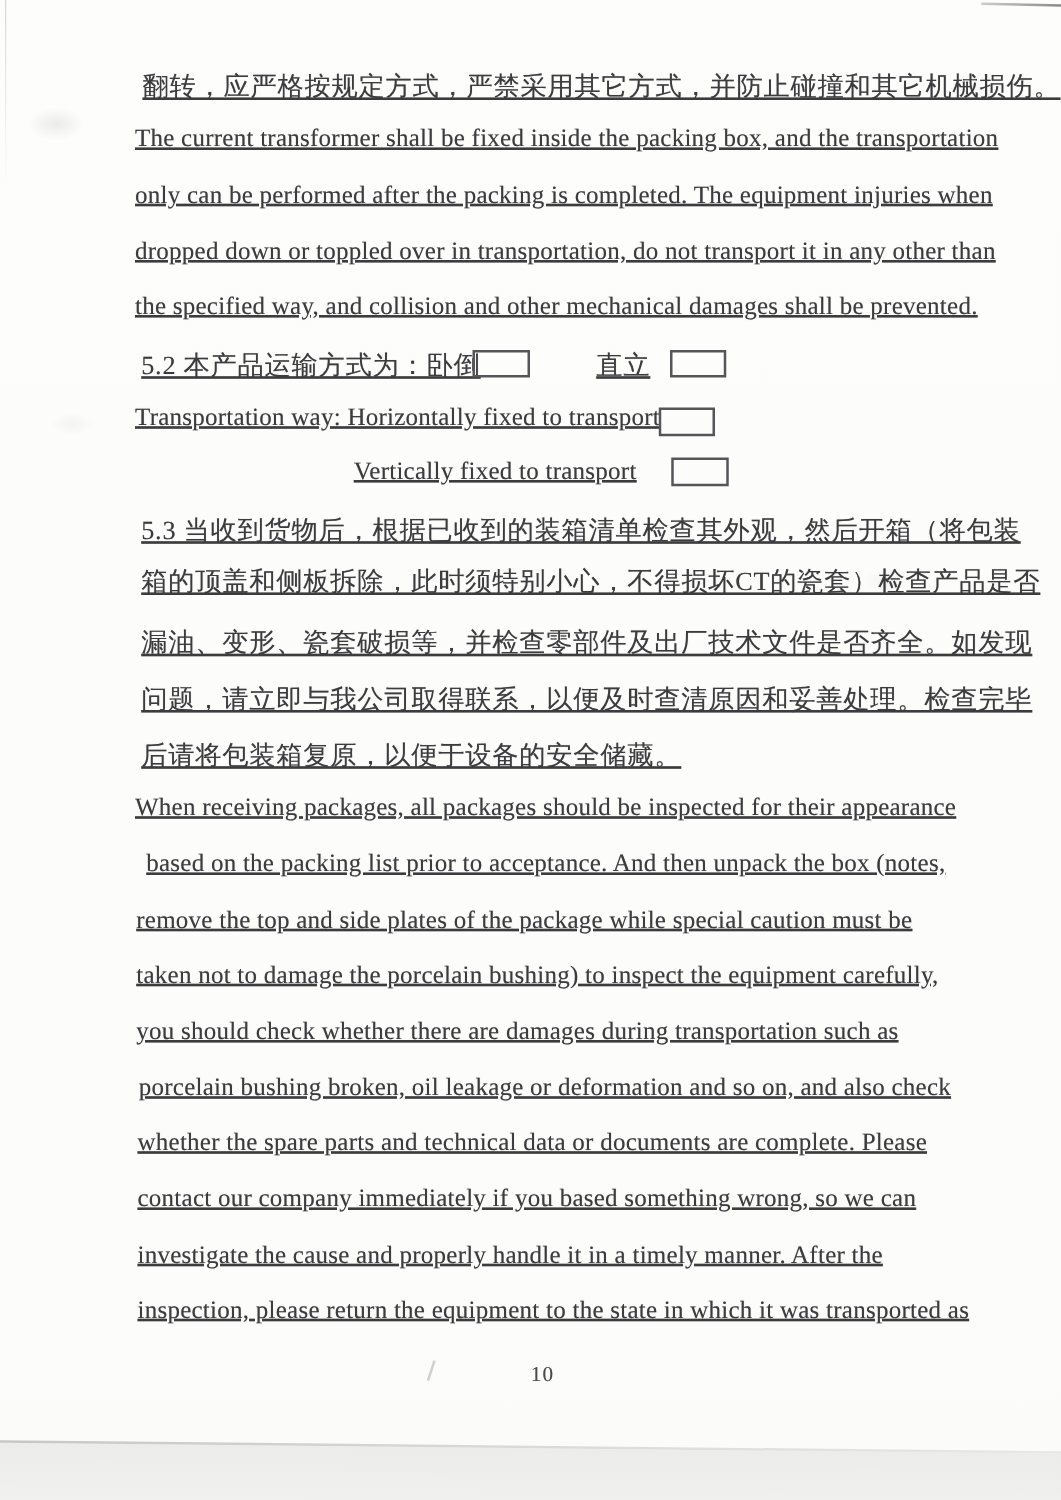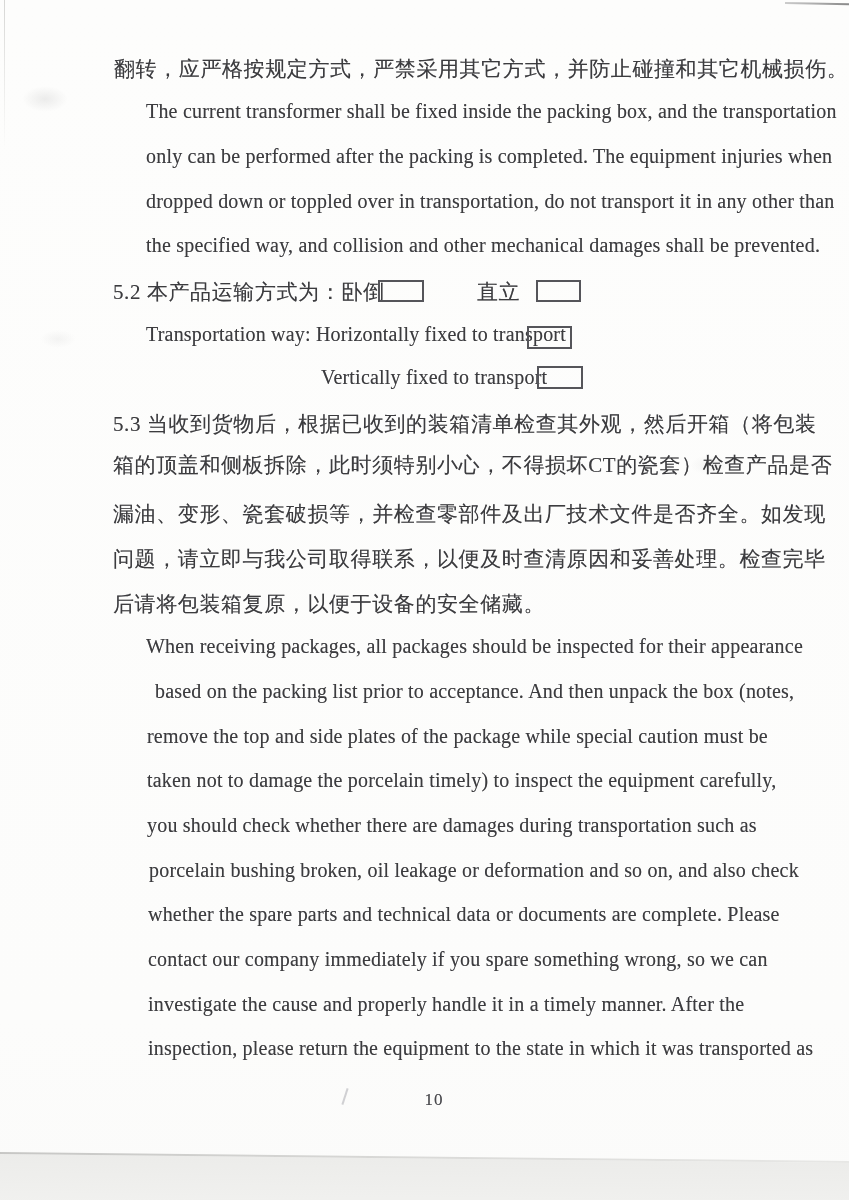--- a/index.html
+++ b/index.html
@@ -11,22 +11,23 @@
     position:relative;
     width:849px;height:1200px;
     background:linear-gradient(180deg,#fdfdfc 0%,#fcfcfb 85%,#fbfbfa 100%);
     overflow:hidden;
   }
   .line{
     position:absolute;
     white-space:nowrap;
     color:#3c3c3f;
     text-shadow:0 0 0.6px rgba(80,80,85,0.5);
+    text-decoration:underline;
   }
-  .en{font-size:20px;letter-spacing:0.2px;margin-left:38px;}
+  .en{font-size:20px;letter-spacing:0.2px;}
   .cn{font-size:21px;letter-spacing:0.6px;}
   .box{
     position:absolute;
     border:2px solid #55555a;
     background:transparent;
     box-sizing:border-box;
   }
   .pagenum{
     position:absolute;
     top:1090px;left:0;width:868px;
@@ -100,25 +101,25 @@
 
   <div class="line cn" style="top:410px;left:113px;">5.3 当收到货物后，根据已收到的装箱清单检查其外观，然后开箱（将包装</div>
   <div class="line cn" style="top:451px;left:113px;">箱的顶盖和侧板拆除，此时须特别小心，不得损坏CT的瓷套）检查产品是否</div>
   <div class="line cn" style="top:500px;left:113px;">漏油、变形、瓷套破损等，并检查零部件及出厂技术文件是否齐全。如发现</div>
   <div class="line cn" style="top:545px;left:113px;">问题，请立即与我公司取得联系，以便及时查清原因和妥善处理。检查完毕</div>
   <div class="line cn" style="top:590px;left:113px;">后请将包装箱复原，以便于设备的安全储藏。</div>
 
   <div class="line en" style="top:635px;left:108px;">When receiving packages, all packages should be inspected for their appearance</div>
   <div class="line en" style="top:680px;left:117px;">based on the packing list prior to acceptance. And then unpack the box (notes,</div>
   <div class="line en" style="top:725px;left:109px;text-align:center;">remove the top and side plates of the package while special caution must be</div>
-  <div class="line en" style="top:769px;left:109px;">taken not to damage the porcelain timely) to inspect the equipment carefully,</div>
+  <div class="line en" style="top:769px;left:109px;">taken not to damage the porcelain bushing) to inspect the equipment carefully,</div>
   <div class="line en" style="top:814px;left:109px;">you should check whether there are damages during transportation such as</div>
   <div class="line en" style="top:859px;left:111px;">porcelain bushing broken, oil leakage or deformation and so on, and also check</div>
   <div class="line en" style="top:903px;left:110px;">whether the spare parts and technical data or documents are complete. Please</div>
-  <div class="line en" style="top:948px;left:110px;">contact our company immediately if you spare something wrong, so we can</div>
+  <div class="line en" style="top:948px;left:110px;">contact our company immediately if you based something wrong, so we can</div>
   <div class="line en" style="top:993px;left:110px;">investigate the cause and properly handle it in a timely manner. After the</div>
   <div class="line en" style="top:1037px;left:110px;">inspection, please return the equipment to the state in which it was transported as</div>
 
   <div class="slash"></div>
   <div class="pagenum">10</div>
 
   <div class="scanner-bg"></div>
   <div class="paper-edge"></div>
 
 </div>

